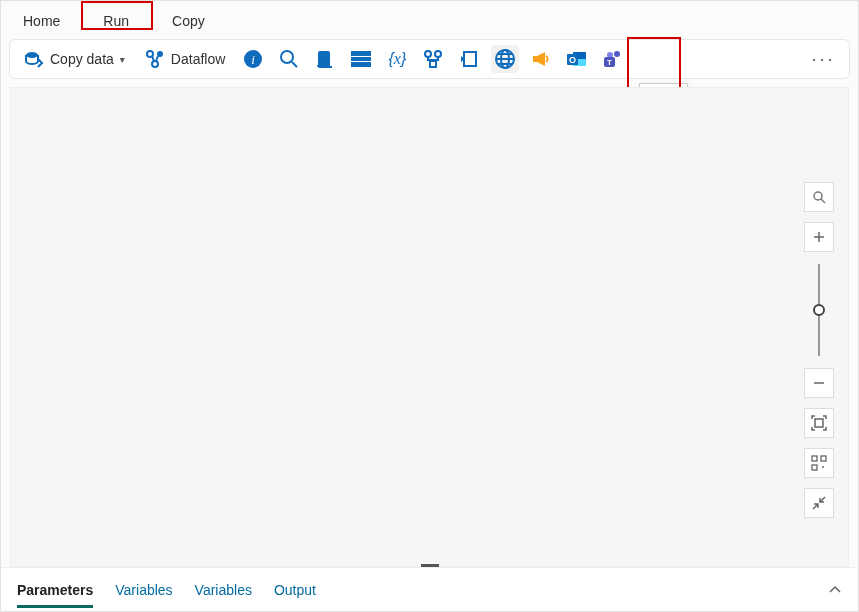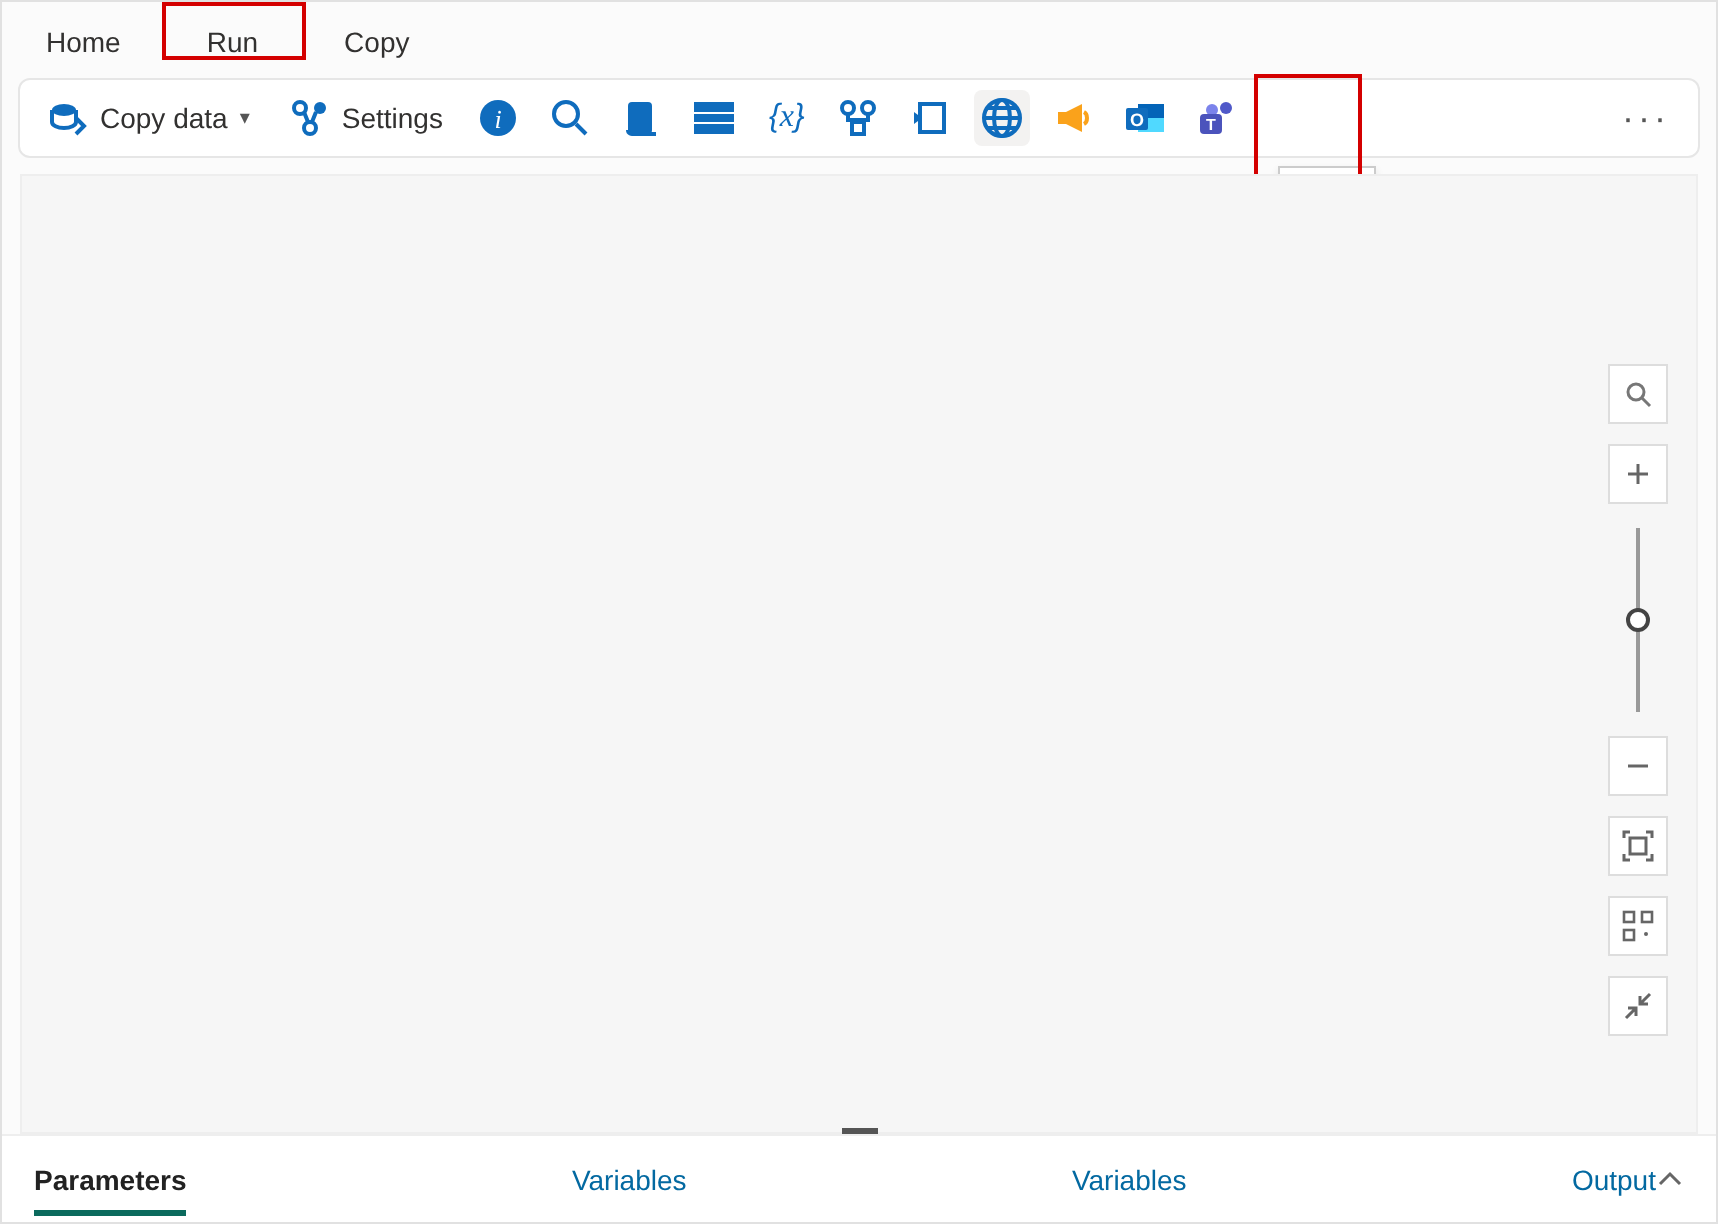--- a/index.html
+++ b/index.html
@@ -198,21 +198,20 @@
     border-top: 1px solid #eee;
     background: #fff;
     display: flex;
     align-items: center;
     padding: 0 16px;
   }
   .bottom-tabs {
     display: flex;
     gap: 22px;
     flex: 1;
-    justify-content: space-between;
   }
   .btab {
     padding: 10px 0;
     cursor: pointer;
     color: #0369a1;
     position: relative;
   }
   .btab.active {
     font-weight: 600;
     color: #222;
@@ -261,21 +260,21 @@
 
     <div class="tbtn">
       <span class="ico">
         <svg width="18" height="18" viewBox="0 0 18 18">
             <circle cx="4" cy="4" r="3" fill="none" stroke="#0f6cbd" stroke-width="2"></circle>
             <circle cx="14" cy="4" r="3" fill="#0f6cbd"></circle>
             <circle cx="9" cy="14" r="3" fill="none" stroke="#0f6cbd" stroke-width="2"></circle>
             <path d="M6 6l2 5M12 6l-2 5" stroke="#0f6cbd" stroke-width="2"></path>
           </svg>
       </span>
-      <span>Settings</span>
+      <span>Dataflow</span>
     </div>
 
 
     <div class="tico">
       <svg width="20" height="20" viewBox="0 0 20 20">
           <circle cx="10" cy="10" r="9" fill="#0f6cbd"></circle>
           <text x="10" y="15" text-anchor="middle" fill="#fff" font-size="13" font-family="Georgia" font-style="italic">i</text>
         </svg>
     </div>
     <div class="tico">

